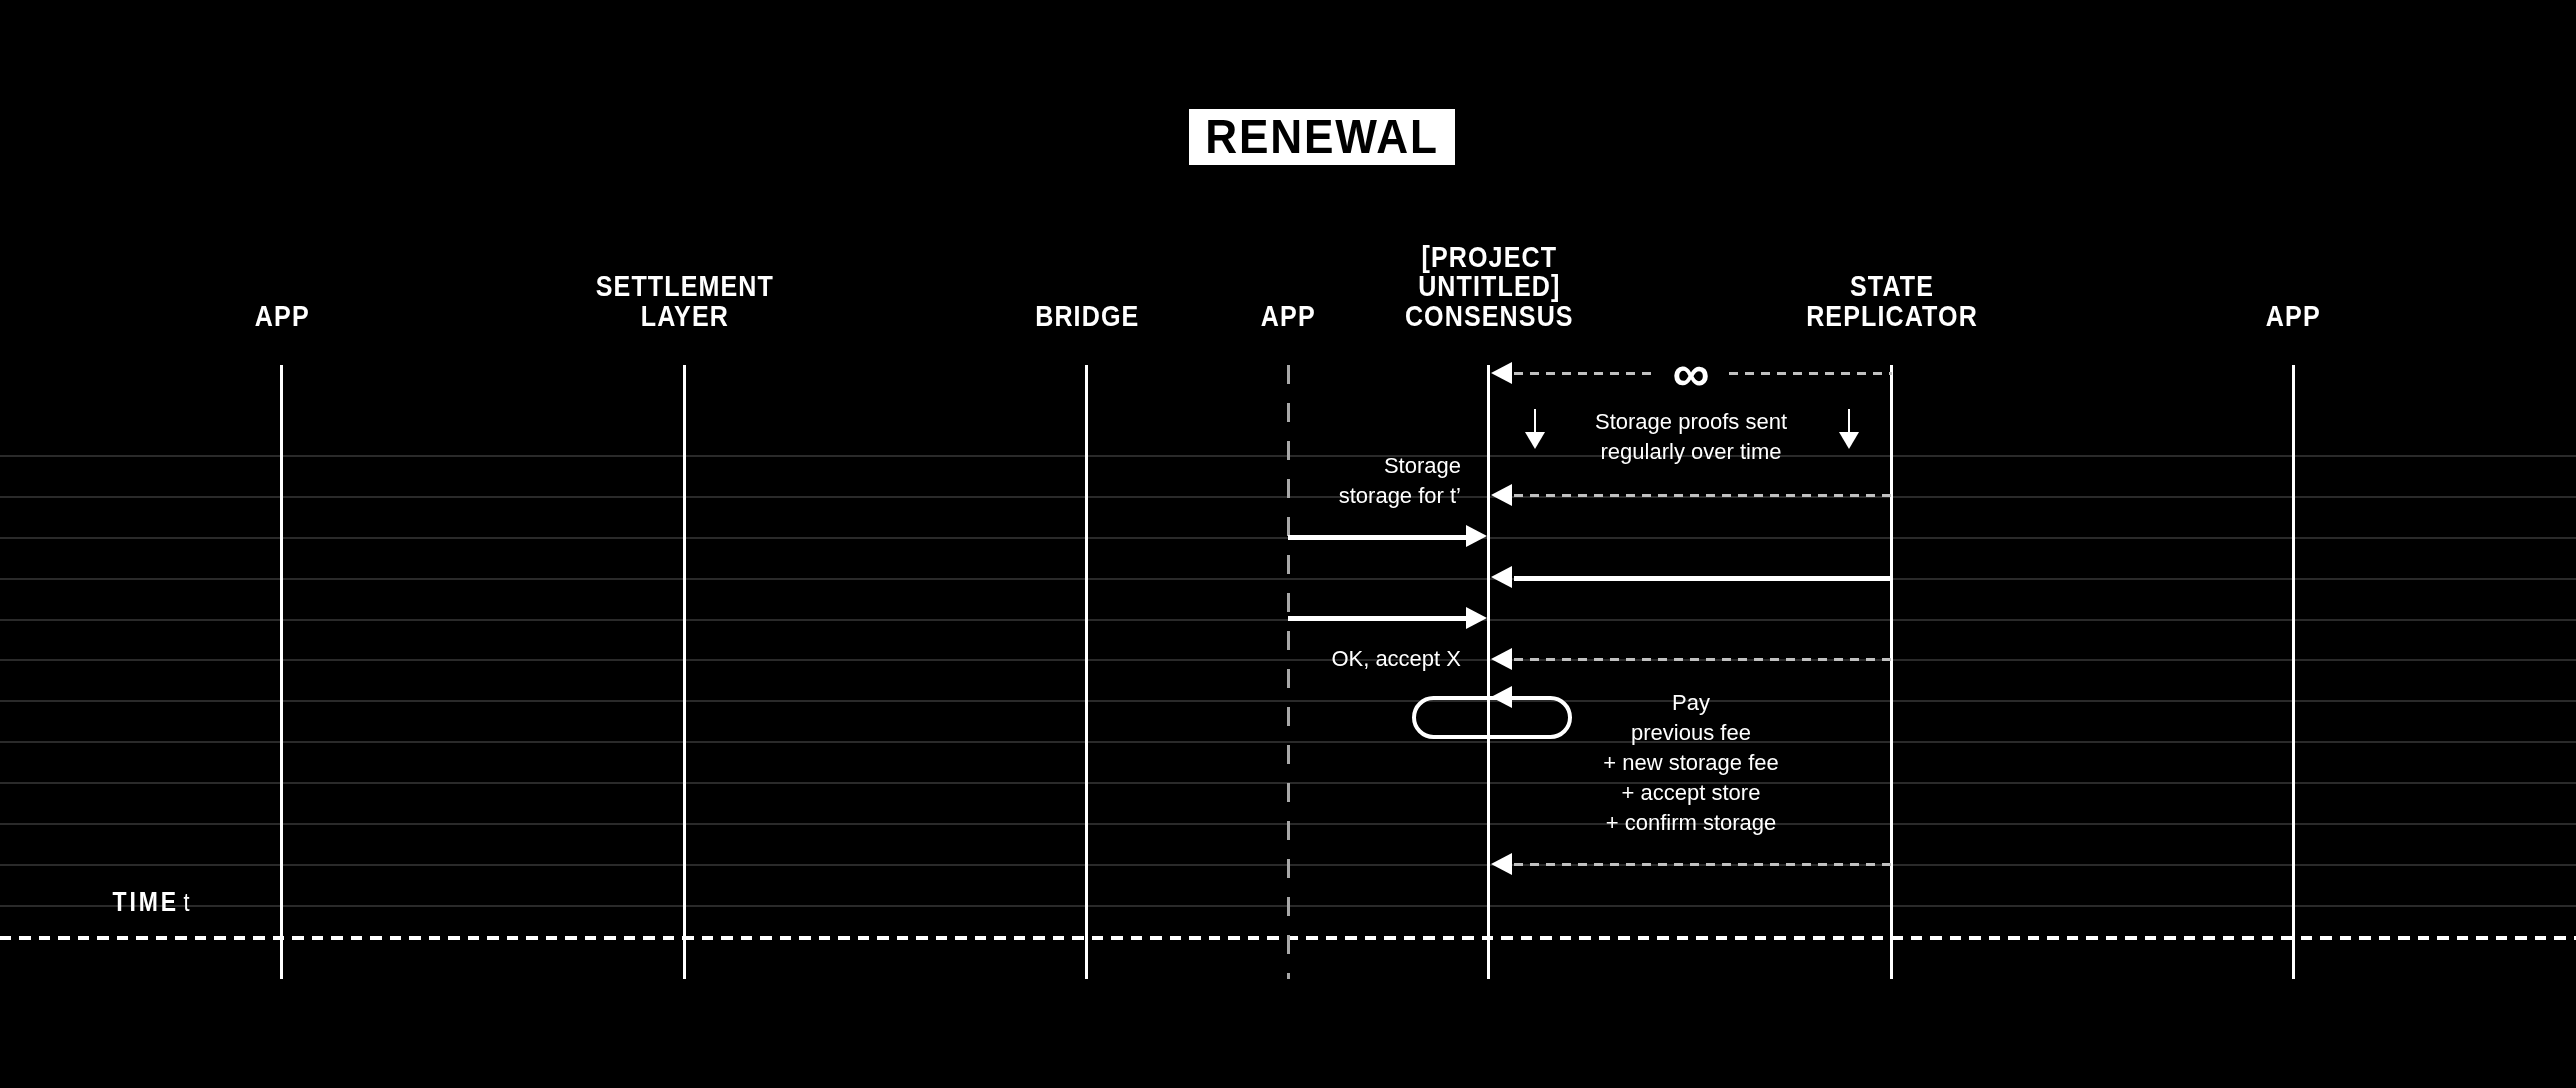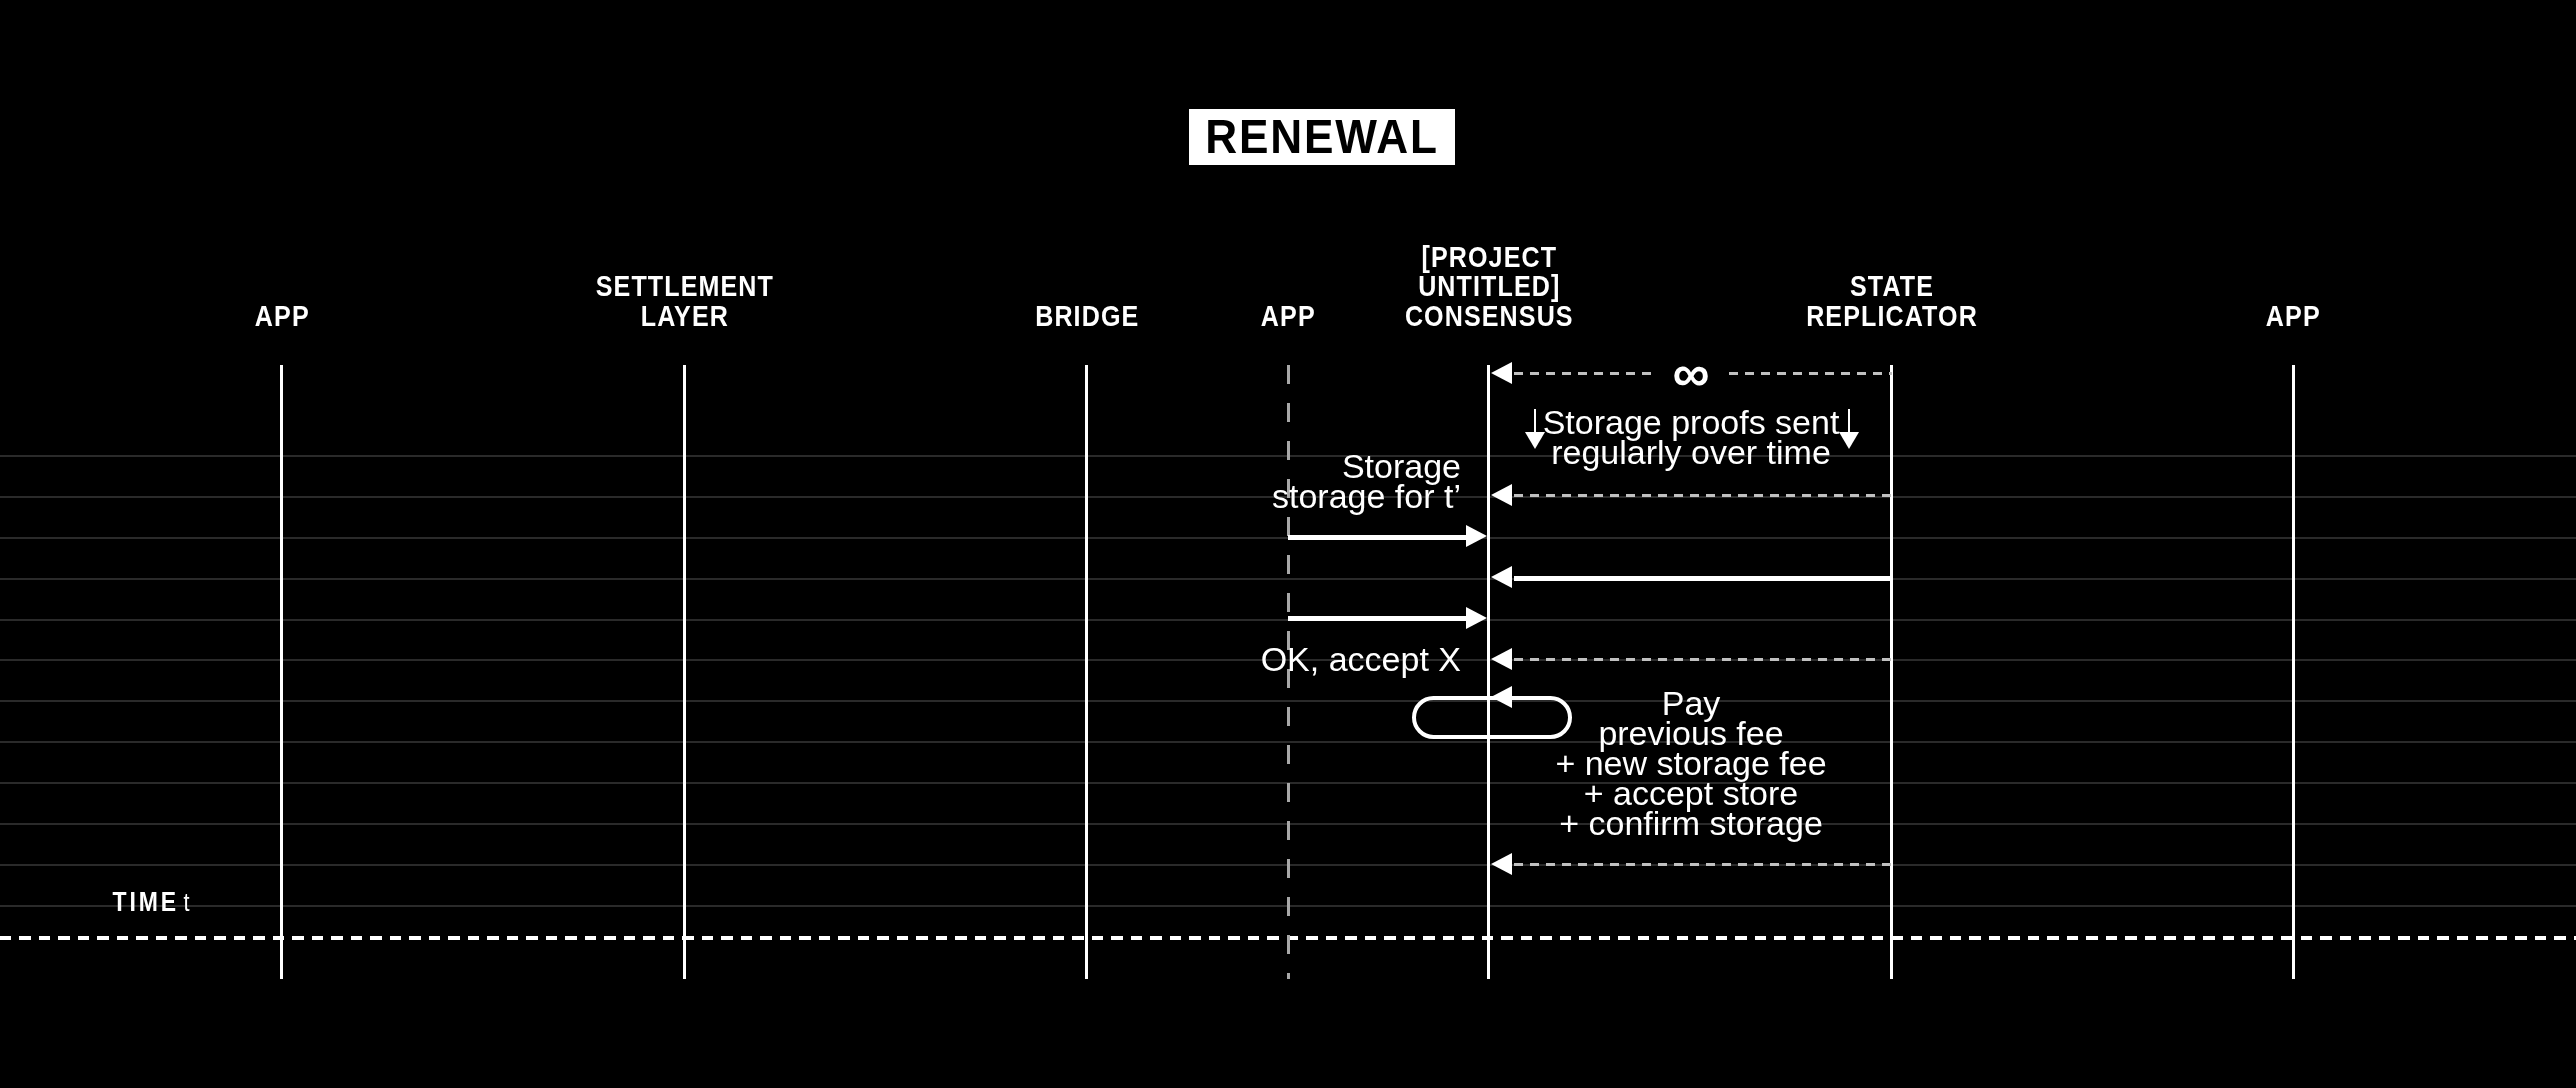--- a/index.html
+++ b/index.html
@@ -63,21 +63,21 @@
   .down-arrow .shaft{width:2.7px;height:23px;background:var(--foreground);}
   .down-arrow .head{
     width:0;height:0;border-left:10px solid transparent;border-right:10px solid transparent;
     border-top:17.4px solid var(--foreground);
   }
   .pill{
     position:absolute;left:1412px;top:696px;width:160px;height:43px;box-sizing:border-box;
     border:4.7px solid var(--foreground);border-radius:23px;z-index:4;background:transparent;
   }
   .label{
-    position:absolute;color:var(--foreground);font-size:34px;line-height:30px;
+    position:absolute;color:var(--foreground);font-size:22px;line-height:30px;
     white-space:pre-line;z-index:5;
   }
   .label.center{text-align:center;}
   .label.right{text-align:right;}
   .time-label{position:absolute;left:0;top:887px;width:190px;text-align:right;z-index:5;color:var(--foreground);line-height:30px;white-space:nowrap;}
   .time-inner{display:inline-block;transform:scaleX(.85);transform-origin:100% 50%;}
   .time-main{font-weight:bold;font-size:27px;letter-spacing:3.4px;}
   .time-var{font-size:25.5px;font-weight:normal;margin-left:5.4px;}
 </style>
 </head>

